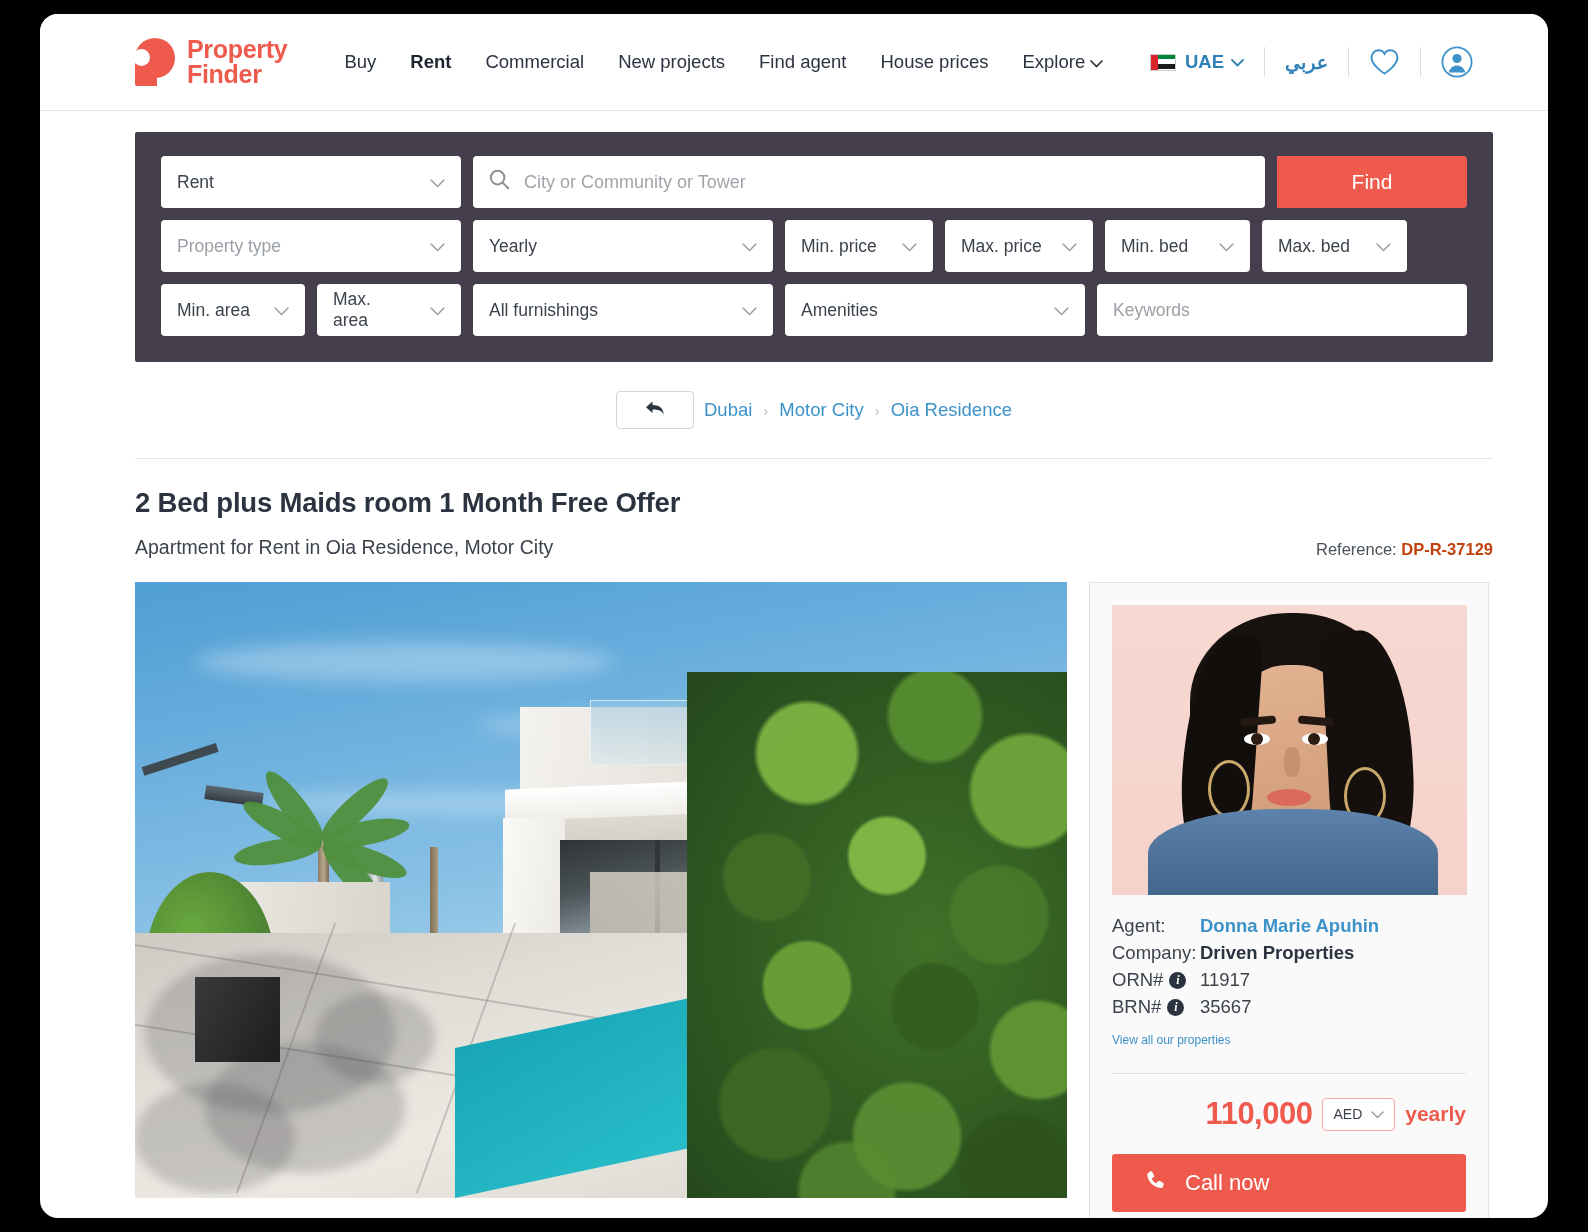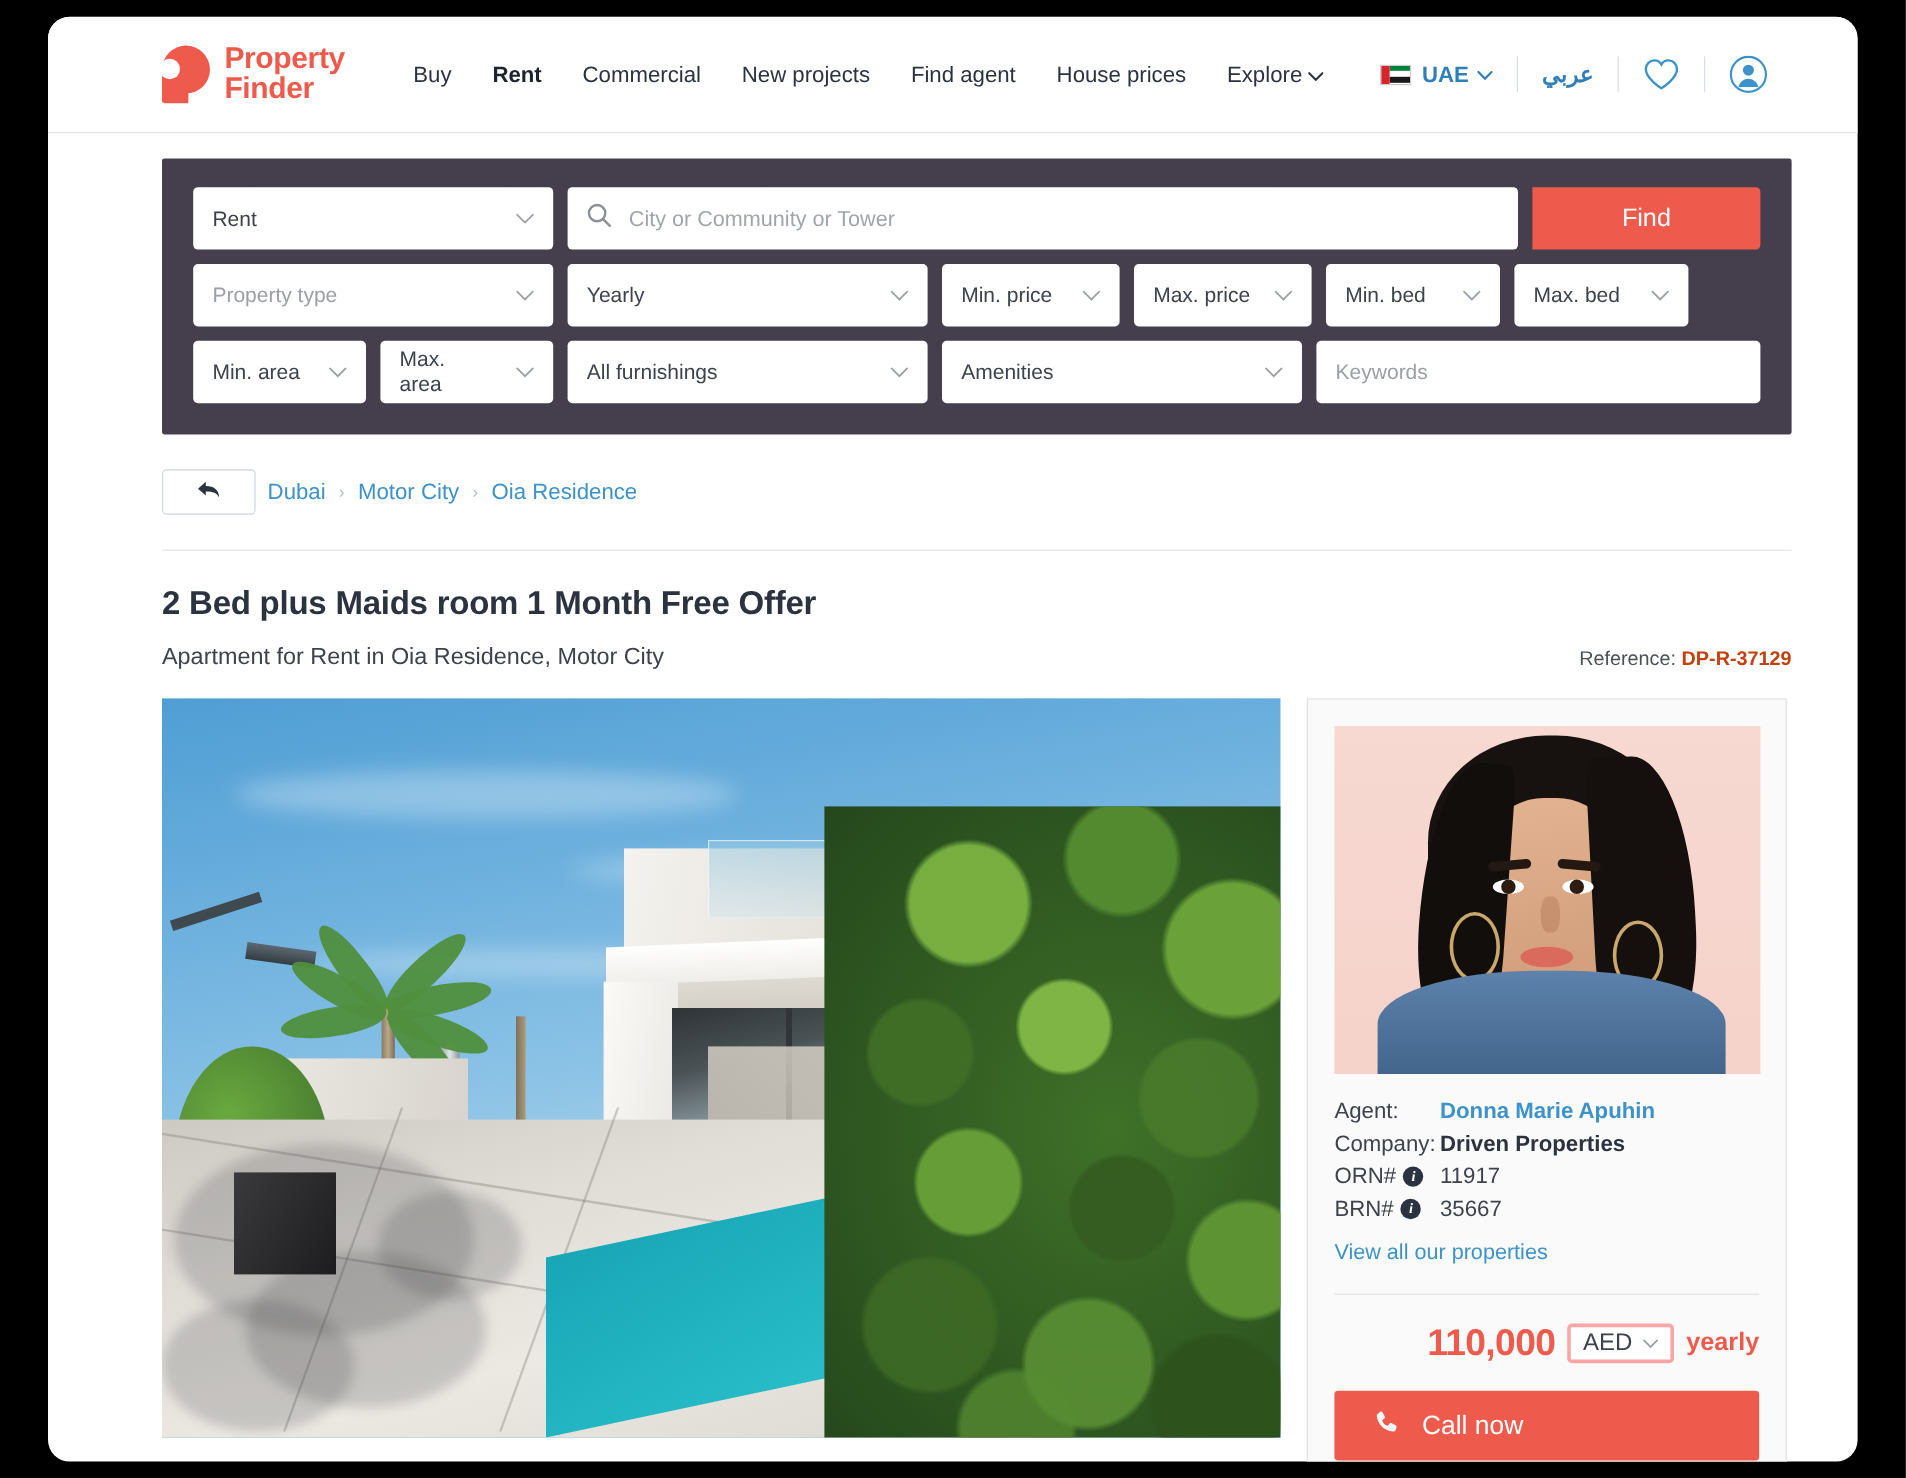--- a/index.html
+++ b/index.html
@@ -106,21 +106,21 @@
   .w-bed { width: 145px; }
   .w-area { width: 144px; gap: 20px; }
   .w-furn { width: 300px; gap: 36px; }
   .w-amen { width: 300px; }
   .w-kw { flex: 1; }
 
   
   .crumb-row {
     margin: 29px 55px 0 95px;
     display: flex; align-items: center; gap: 10px;
-    padding-bottom: 29px; border-bottom: 1px solid #e4e4e4;
+    padding-bottom: 29px; border-bottom: 1px solid #e4e4e4; justify-content: center;
   }
   .back-btn {
     width: 78px; height: 38px; border: 1px solid #cfd6dc; border-radius: 4px;
     background: #fff; display: flex; align-items: center; justify-content: center;
     cursor: pointer;
   }
   .crumbs { display: flex; align-items: center; gap: 11px; font-size: 18.5px; }
   .crumbs a { color: #3d92c9; text-decoration: none; }
   .crumbs .sep { color: #b7bec5; font-size: 15px; }
 
@@ -281,32 +281,32 @@
   .ai-val-link { color: #3d92c9; font-weight: bold; }
   .ai-val-bold { color: #2b3340; font-weight: bold; }
   .ai-val { color: #3c434d; }
   .info-i {
     display: inline-flex; align-items: center; justify-content: center;
     width: 17px; height: 17px; border-radius: 50%; background: #2b3340;
     color: #fff; font-size: 12px; font-weight: bold; font-style: italic;
     font-family: "Liberation Serif", serif; margin-left: 6px; flex: none;
   }
   .ai-num-lbl { display: flex; align-items: center; width: 88px; flex: none; }
-  .view-all { color: #3d92c9; font-size: 18px; margin-top: 10px; display: inline-block;
+  .view-all { color: #3d92c9; font-size: 12px; margin-top: 10px; display: inline-block;
     text-decoration: none; }
 
   .price-row {
     margin-top: 24px; padding-top: 22px; border-top: 1px solid #e2e2e2;
     display: flex; align-items: center; justify-content: flex-end; gap: 10px;
   }
   .price-amt { color: #EE5B4D; font-size: 31px; font-weight: bold; letter-spacing: -0.5px; }
   .cur-sel {
-    border: 3px solid #fca5a5; border-radius: 4px; background: #fff;
+    border: 1px solid #fca5a5; border-radius: 4px; background: #fff;
     height: 33px; display: flex; align-items: center; gap: 9px; padding: 0 10px;
-    font-size: 20px; color: #3c434d; cursor: pointer;
+    font-size: 14px; color: #3c434d; cursor: pointer;
   }
   .cur-sel .cv { color: #9aa0a6; font-size: 13px; }
   .price-per { color: #EE5B4D; font-size: 21px; font-weight: bold; }
 
   .act-btn {
     width: 100%; height: 58px; background: #EE5B4D; border: none; border-radius: 3px;
     color: #fff; font-size: 22px; font-family: inherit; cursor: pointer;
     display: flex; align-items: center; gap: 18px; padding-left: 32px; margin-top: 15px;
   }
   .act-btn:first-of-type { margin-top: 22px; }

